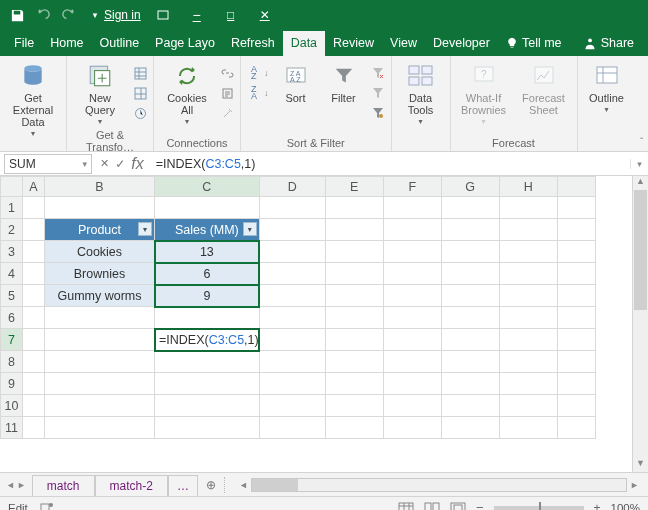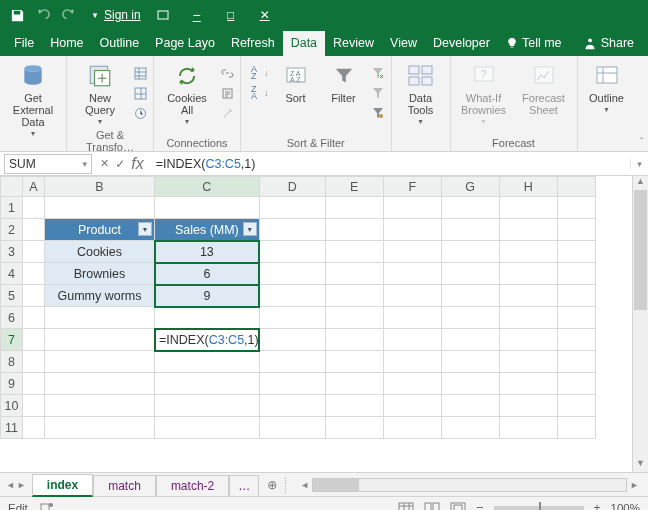--- a/index.html
+++ b/index.html
@@ -540,21 +540,20 @@
       </div>
   <div style="height:14px;text-align:center;font-size:9px;color:#888">▼</div>
 </div>
 </div>
 
 <div class="sheet-tabs">
   <div class="nav-arrows">
     <span style="font-size:9px">◄</span>
     <span style="font-size:9px">►</span>
   </div>
-  <div class="stab active">index</div>
   <div class="stab inactive">match</div>
   <div class="stab inactive">match-2</div>
   <div class="stab inactive" style="padding:3px 8px">…</div>
   <div class="addsheet">⊕</div>
   <div style="width:6px;border-left:1px dotted #bbb;height:16px"></div>
   <div class="hscroll">
     <span style="font-size:9px;color:#888;padding:0 3px">◄</span>
     <div class="track">
         <div class="thumb"></div>
       </div>

